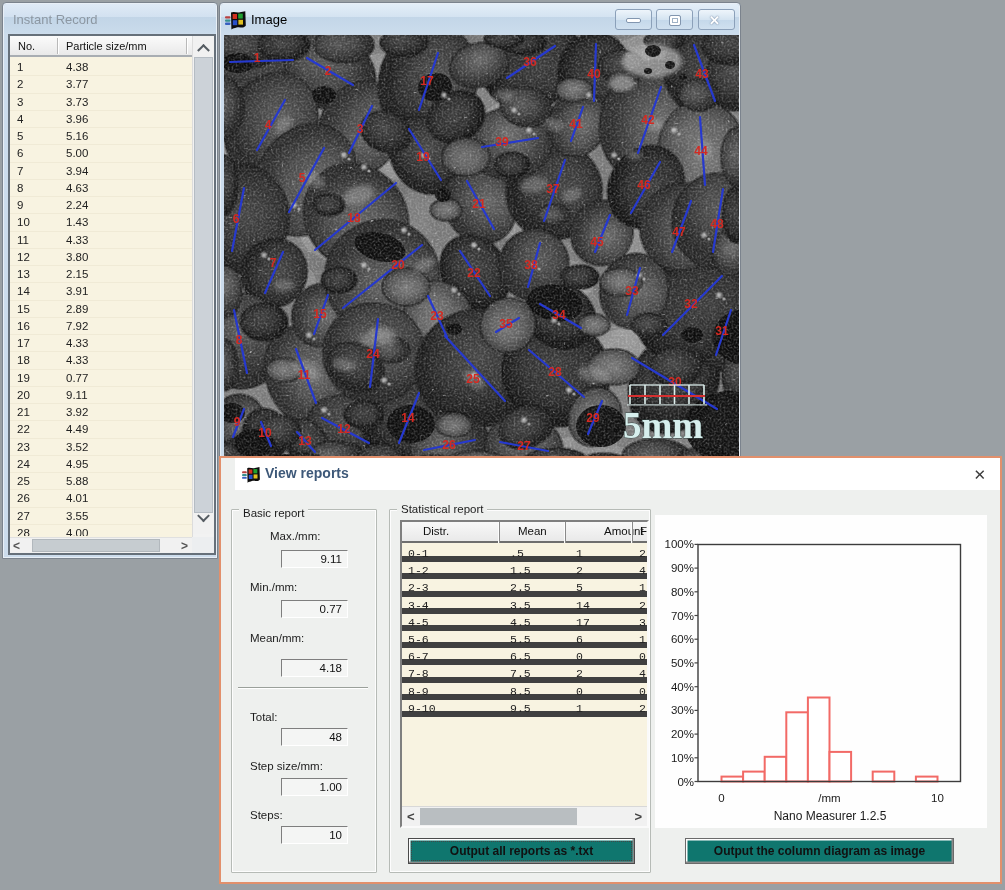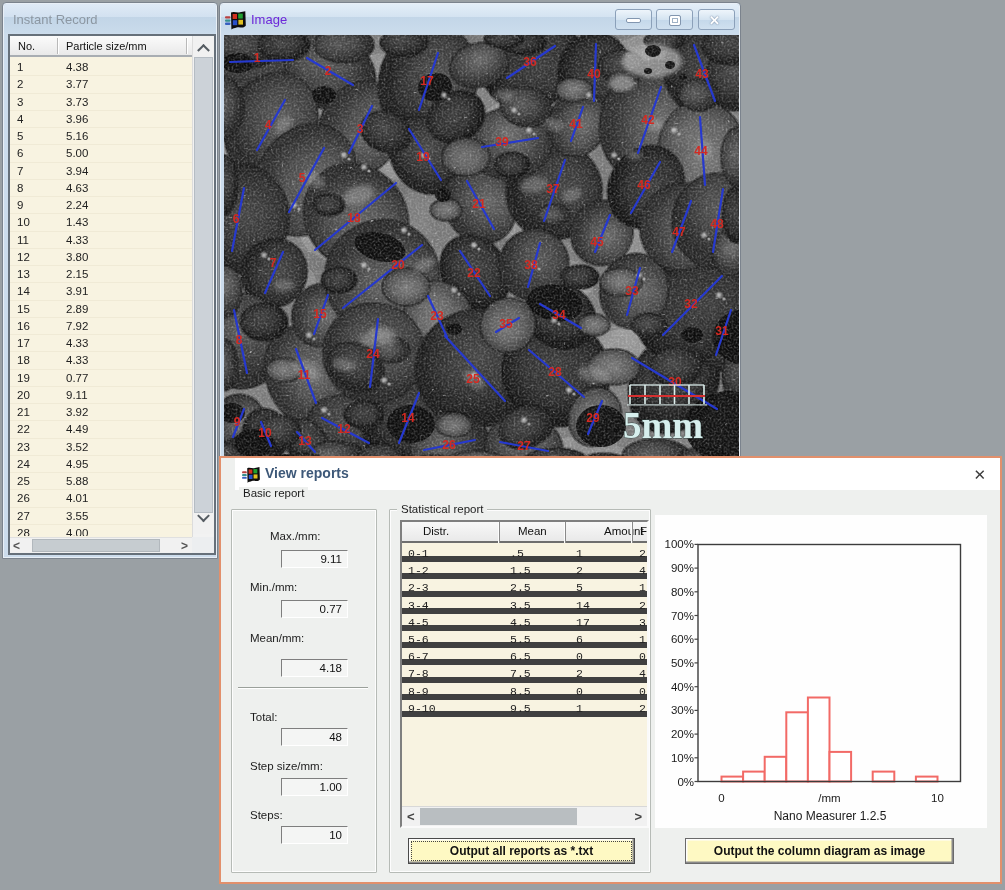--- a/index.html
+++ b/index.html
@@ -39,21 +39,21 @@
 #rhsb .lt { position:absolute; left:3px; top:1px; font-size:12px; color:#555; font-weight:bold; }
 #rhsb .rt { position:absolute; right:4px; top:1px; font-size:12px; color:#555; font-weight:bold; }
 #rhsb .thumb { position:absolute; left:22px; top:1px; width:128px; height:13px; background:#c6ccd0; border:1px solid #b2b8bd; }
 #rcorner { position:absolute; right:0; bottom:0; width:22px; height:16px; background:#eceef0; }
 
 
 #wimg { left:219px; top:2px; width:522px; height:462px; background:#ccdcec;
   border:1px solid #7b838d; border-radius:4px 4px 0 0;
   box-shadow: inset 0 0 0 1px rgba(255,255,255,0.55); }
 #wimg .icon { position:absolute; left:5px; top:7px; }
-#wimg .tt { position:absolute; left:31px; top:9px; font-size:13px; color:#6d28d9; }
+#wimg .tt { position:absolute; left:31px; top:9px; font-size:13px; color:#000000; }
 .cbtn { position:absolute; top:6px; width:37px; height:21px; border:1px solid #8ba0b9; border-radius:3px;
   background:linear-gradient(#eef5fb,#d5e4f1 50%,#c4d8ea 51%,#d0e0ef); }
 #b_min { left:395px; } #b_max { left:436px; } #b_cls { left:478px; }
 #b_min .g { position:absolute; left:10px; top:8px; width:15px; height:5px; background:#fff; border:1px solid #8296af; border-radius:2px; }
 #b_max .g { position:absolute; left:12px; top:5px; width:12px; height:11px; background:#fff; border:1px solid #8296af; border-radius:2px; box-shadow:inset 0 0 0 2px #fff, inset 0 0 0 3px #9fb2c6; }
 #b_cls .g { position:absolute; left:10px; top:3px; font-size:13px; font-weight:bold; color:#fff; text-shadow:0 0 2px #7e92ac, 0 0 1px #7e92ac; }
 #imgbox { position:absolute; left:4px; top:32px; width:515px; height:424px; }
 
 
 #dlg { left:219px; top:456px; width:783px; height:428px; background:#eef0ee;
@@ -90,21 +90,21 @@
 .s1 { left:6px; } .s2 { left:108px; } .s3 { left:174px; } .s4 { left:237px; }
 #sthsb { position:absolute; left:0; bottom:0; right:0; height:20px; background:#f1f1f1; border-top:1px solid #d8d8d8; }
 #sthsb .lt { position:absolute; left:5px; top:2px; font-size:13px; color:#444; font-weight:bold; }
 #sthsb .rt { position:absolute; right:5px; top:2px; font-size:13px; color:#444; font-weight:bold; }
 #sthsb .thumb { position:absolute; left:18px; top:1px; width:157px; height:17px; background:#b9bec1; }
 
 
 #chart { position:absolute; left:434px; top:57px; width:332px; height:313px; background:#fefefe; }
 
 
-.btn { position:absolute; height:26px; background:#fef9c3; font-size:12px; font-weight:bold; color:#111;
+.btn { position:absolute; height:26px; background:#0f766e; font-size:12px; font-weight:bold; color:#111;
   text-align:center; padding-top:5px;
   border:1px solid #6a6a6a; box-shadow: inset -1.5px -1.5px 0 #8a8a8a, inset 1.5px 1.5px 0 #fdfdfd; }
 #btn1 { left:187px; top:380px; width:227px; outline:1px dotted #444; outline-offset:-4px; border:1.5px solid #4a4a4a; }
 #btn2 { left:464px; top:380px; width:269px; }
 </style></head>
 <body>
 
 <div class="abs" id="wimg">
   <div class="tbar"></div>
   <div class="icon"><svg width="22" height="21" viewBox="0 0 22 21">
@@ -665,21 +665,21 @@
 <rect x="7.6" y="4.0" width="4.4" height="5.0" fill="#d03020"></rect>
 <rect x="13.2" y="3.6" width="4.6" height="5.0" fill="#20a030"></rect>
 <rect x="7.8" y="10.2" width="4.4" height="5.0" fill="#2850c8"></rect>
 <rect x="13.4" y="9.8" width="4.6" height="4.8" fill="#e0c020"></rect>
 </svg></div>
     <div class="tt">View reports</div>
     <div id="dx">✕</div>
   </div>
 
   <div class="gbox" id="gb1"></div>
-  <div class="glab" style="left:18px; top:29px;text-align:right;">Basic report</div>
+  <div class="glab" style="left:18px; top:49px;text-align:right;">Basic report</div>
   <div class="blab" style="top:72px;margin-left:20px;">Max./mm:</div>
   <div class="bbox" style="top:92px;">9.11</div>
   <div class="blab" style="top:123px;">Min./mm:</div>
   <div class="bbox" style="top:142px;">0.77</div>
   <div class="blab" style="top:174px;">Mean/mm:</div>
   <div class="bbox" style="top:201px;">4.18</div>
   <div id="sep"></div>
   <div class="blab" style="top:253px;">Total:</div>
   <div class="bbox" style="top:270px;">48</div>
   <div class="blab" style="top:302px;">Step size/mm:</div>

